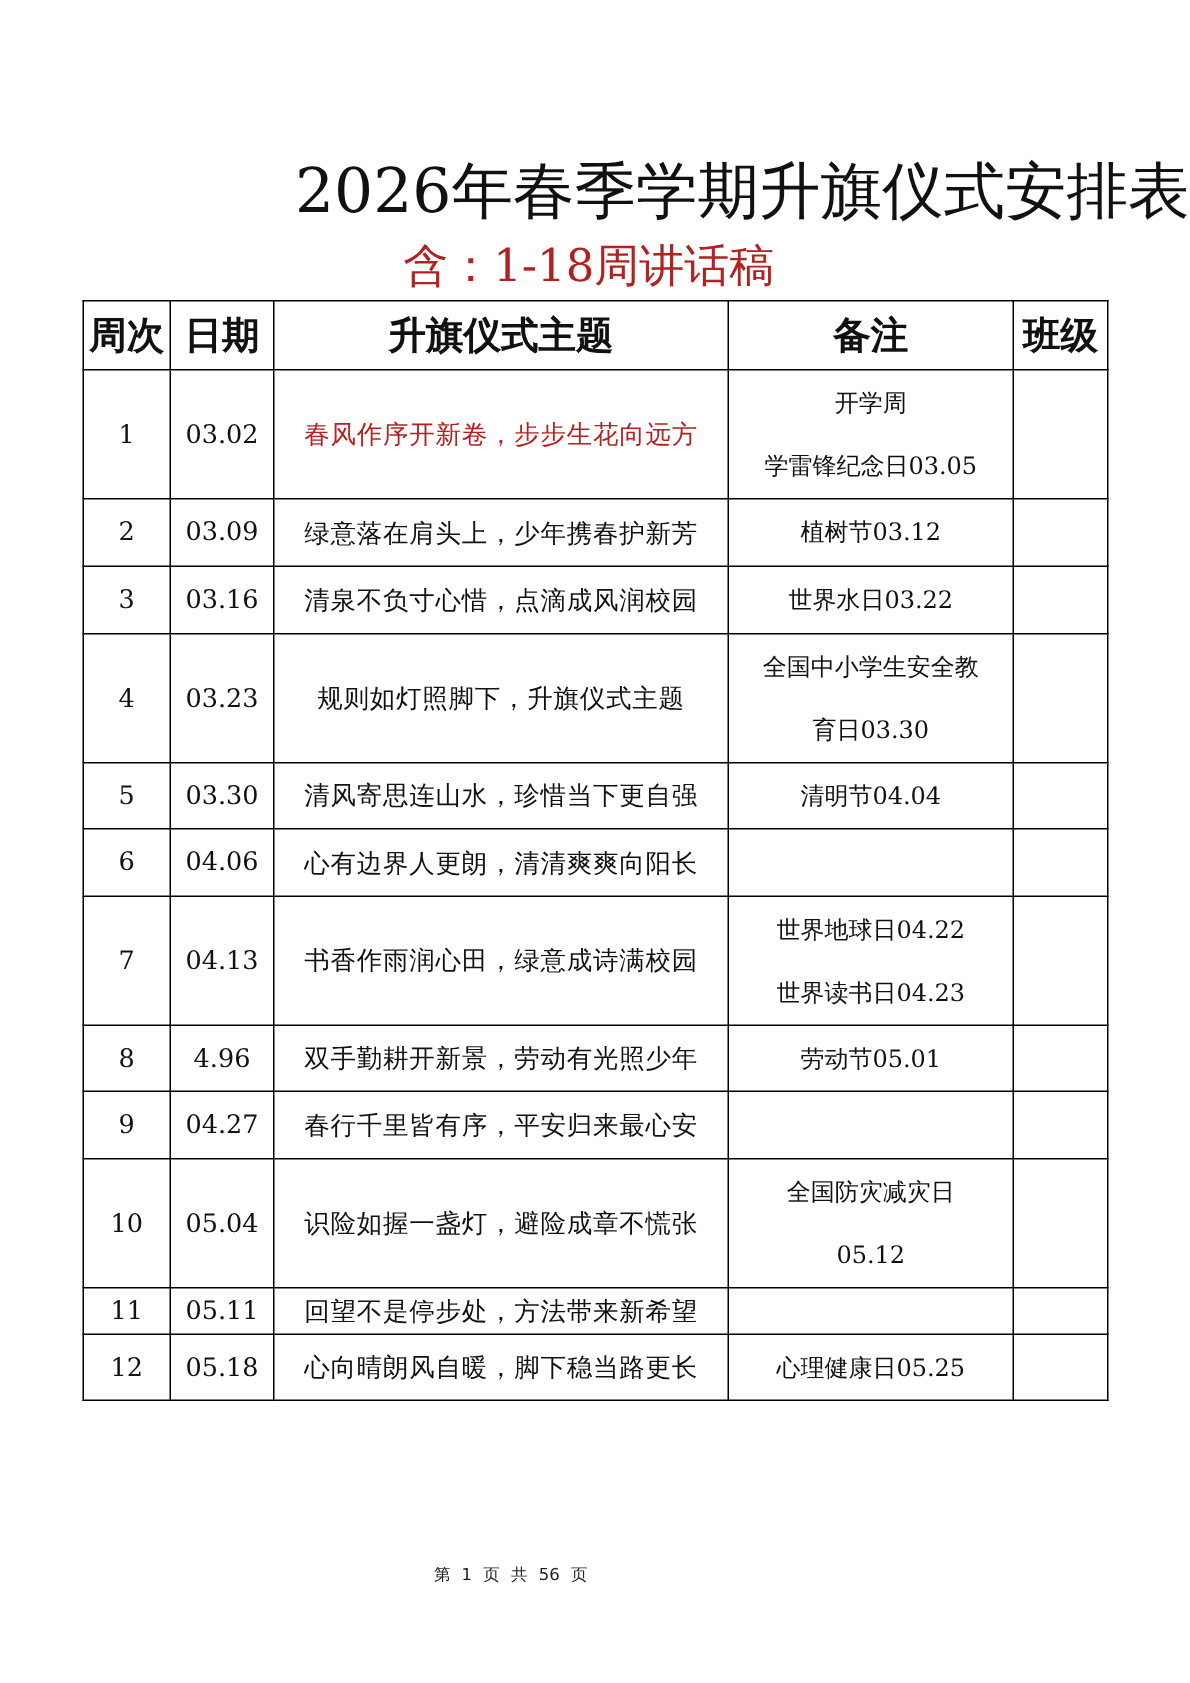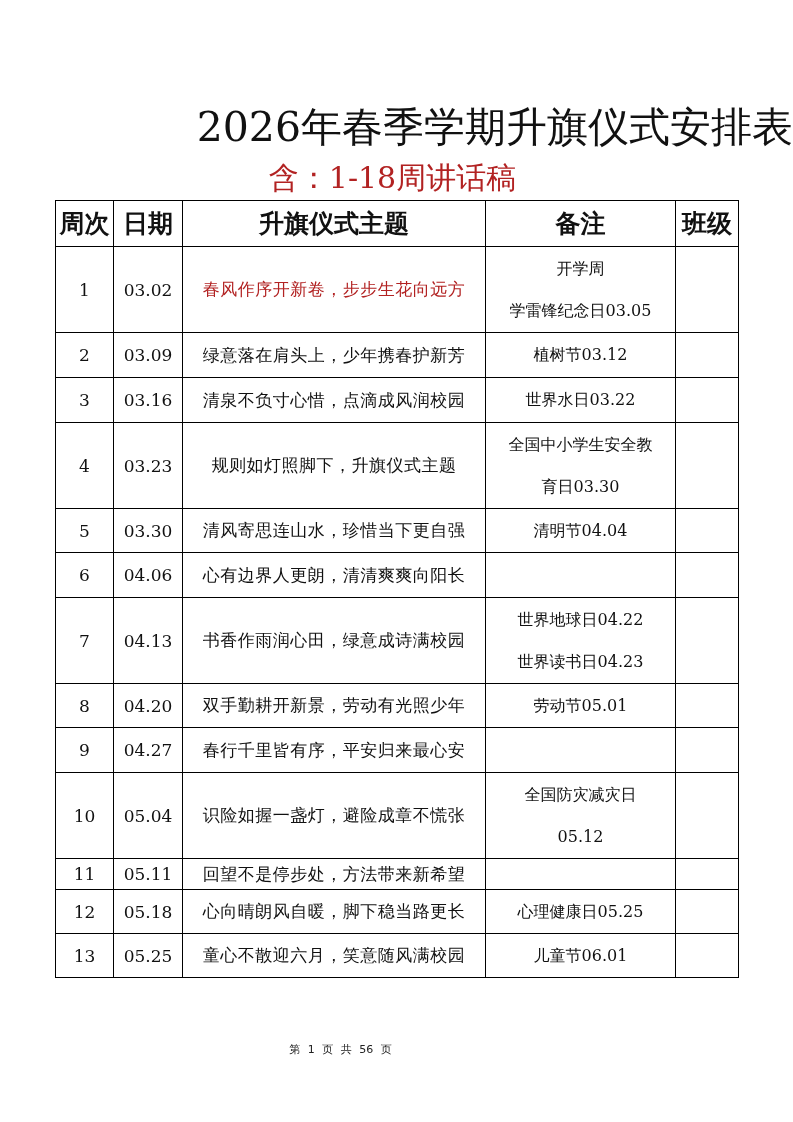--- a/index.html
+++ b/index.html
@@ -98,21 +98,21 @@
         <td>04.13</td>
         <td class="theme">书香作雨润心田，绿意成诗满校园</td>
         <td class="note">
           <div>世界地球日04.22</div>
           <div>世界读书日04.23</div>
         </td>
         <td></td>
       </tr>
       <tr style="height: 44px;">
         <td>8</td>
-        <td>04.20</td>
+        <td>4.96</td>
         <td class="theme">双手勤耕开新景，劳动有光照少年</td>
         <td class="note">
           <div>劳动节05.01</div>
         </td>
         <td></td>
       </tr>
       <tr style="height: 45px;">
         <td>9</td>
         <td>04.27</td>
         <td class="theme">春行千里皆有序，平安归来最心安</td>
@@ -138,25 +138,16 @@
       </tr>
       <tr style="height: 44px;">
         <td>12</td>
         <td>05.18</td>
         <td class="theme">心向晴朗风自暖，脚下稳当路更长</td>
         <td class="note">
           <div>心理健康日05.25</div>
         </td>
         <td></td>
       </tr>
-      <tr style="height: 44px;">
-        <td>13</td>
-        <td>05.25</td>
-        <td class="theme">童心不散迎六月，笑意随风满校园</td>
-        <td class="note">
-          <div>儿童节06.01</div>
-        </td>
-        <td></td>
-      </tr>
     </tbody>
 </table>
 
 <div class="footer">第 1 页 共 56 页</div>
 
 </body></html>

